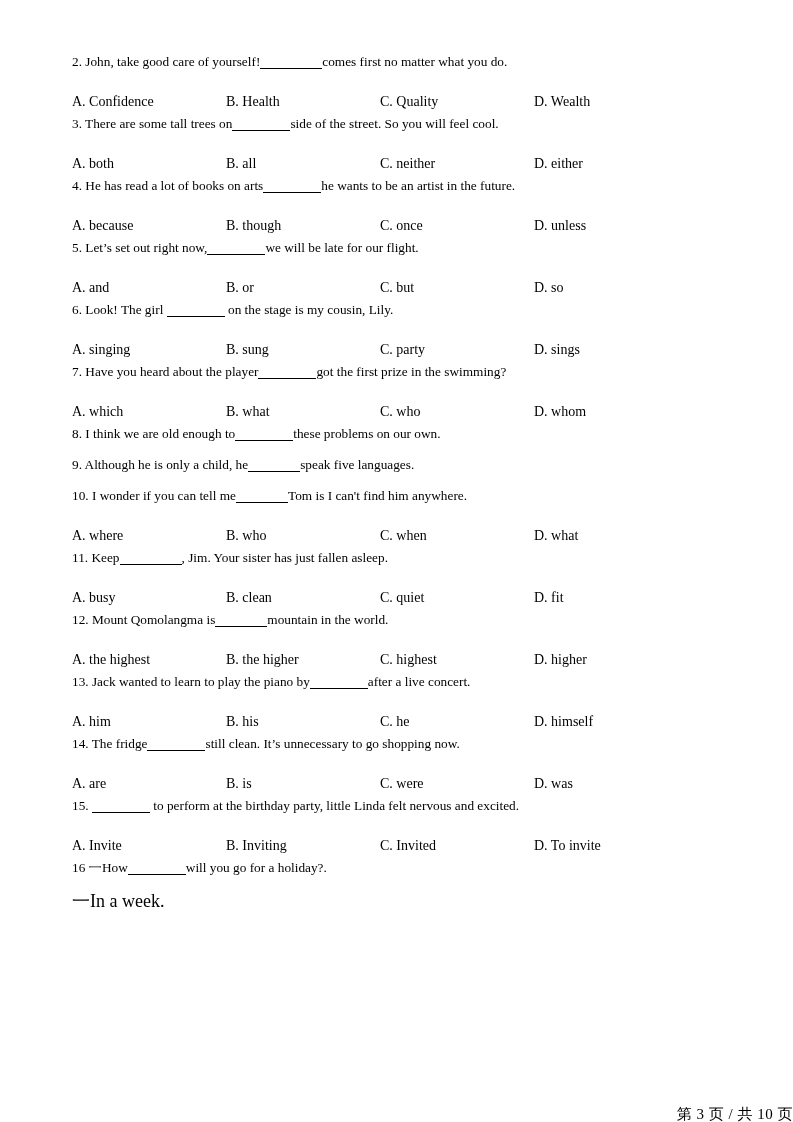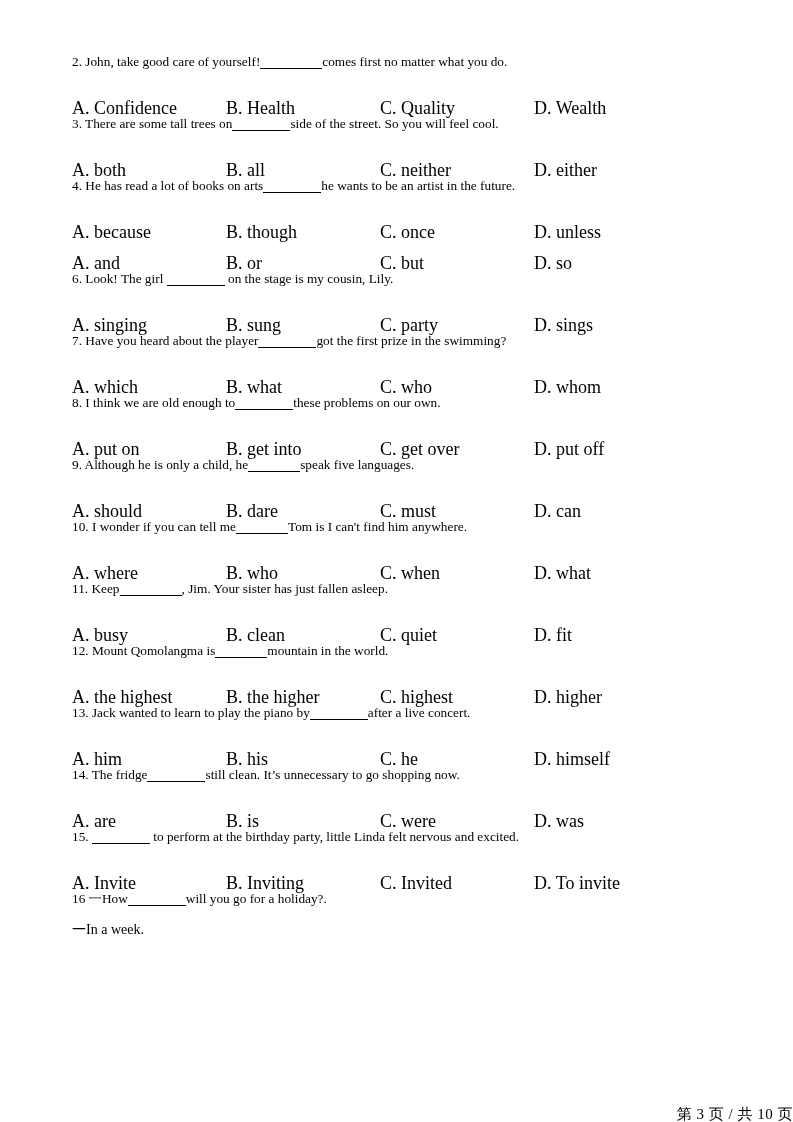--- a/index.html
+++ b/index.html
@@ -42,32 +42,32 @@
     display: inline-block;
     border-bottom: 1px solid #000;
     height: 0.95em;
     vertical-align: baseline;
   }
   .blank-sm { width: 52px; }
   .blank-md { width: 58px; }
   .blank-lg { width: 62px; }
   .options {
     display: flex;
-    font-size: 18px;
+    font-size: 14px;
     line-height: 1.0;
     height: 31px;
-    align-items: flex-end;
+    align-items: center;
   }
   .opt {
     width: 154px;
     flex: 0 0 154px;
   }
   .opt:last-child { flex: 0 0 auto; }
   .trailer {
-    font-size: 14px;
+    font-size: 18px;
     line-height: 1.0;
     height: 31px;
     display: flex;
     align-items: flex-start;
   }
   .footer {
     position: absolute;
     left: 0;
     top: 1105px;
     width: 793px;
@@ -112,20 +112,23 @@
     <div class="q-stem">
       <span class="txt">4. He has read a lot of books on arts</span><span class="blank blank-md"></span><span class="txt">he wants to be an artist in the future.</span>
     </div>
     <div class="options">
       <div class="opt">A. because</div>
       <div class="opt">B. though</div>
       <div class="opt">C. once</div>
       <div class="opt">D. unless</div>
     </div>
 
+    <div class="q-stem">
+      <span class="txt">5. Let’s set out right now,</span><span class="blank blank-md"></span><span class="txt">we will be late for our flight.</span>
+    </div>
     <div class="options">
       <div class="opt">A. and</div>
       <div class="opt">B. or</div>
       <div class="opt">C. but</div>
       <div class="opt">D. so</div>
     </div>
 
     <div class="q-stem">
       <span class="txt">6. Look! The girl </span><span class="blank blank-md"></span><span class="txt"> on the stage is my cousin, Lily.</span>
     </div>
@@ -142,35 +145,23 @@
     <div class="options">
       <div class="opt">A. which</div>
       <div class="opt">B. what</div>
       <div class="opt">C. who</div>
       <div class="opt">D. whom</div>
     </div>
 
     <div class="q-stem">
       <span class="txt">8. I think we are old enough to</span><span class="blank blank-md"></span><span class="txt">these problems on our own.</span>
     </div>
-    <div class="options">
-      <div class="opt">A. put on</div>
-      <div class="opt">B. get into</div>
-      <div class="opt">C. get over</div>
-      <div class="opt">D. put off</div>
-    </div>
 
     <div class="q-stem">
       <span class="txt">9. Although he is only a child, he</span><span class="blank blank-sm"></span><span class="txt">speak five languages.</span>
-    </div>
-    <div class="options">
-      <div class="opt">A. should</div>
-      <div class="opt">B. dare</div>
-      <div class="opt">C. must</div>
-      <div class="opt">D. can</div>
     </div>
 
     <div class="q-stem">
       <span class="txt">10. I wonder if you can tell me</span><span class="blank blank-sm"></span><span class="txt">Tom is I can't find him anywhere.</span>
     </div>
     <div class="options">
       <div class="opt">A. where</div>
       <div class="opt">B. who</div>
       <div class="opt">C. when</div>
       <div class="opt">D. what</div>

